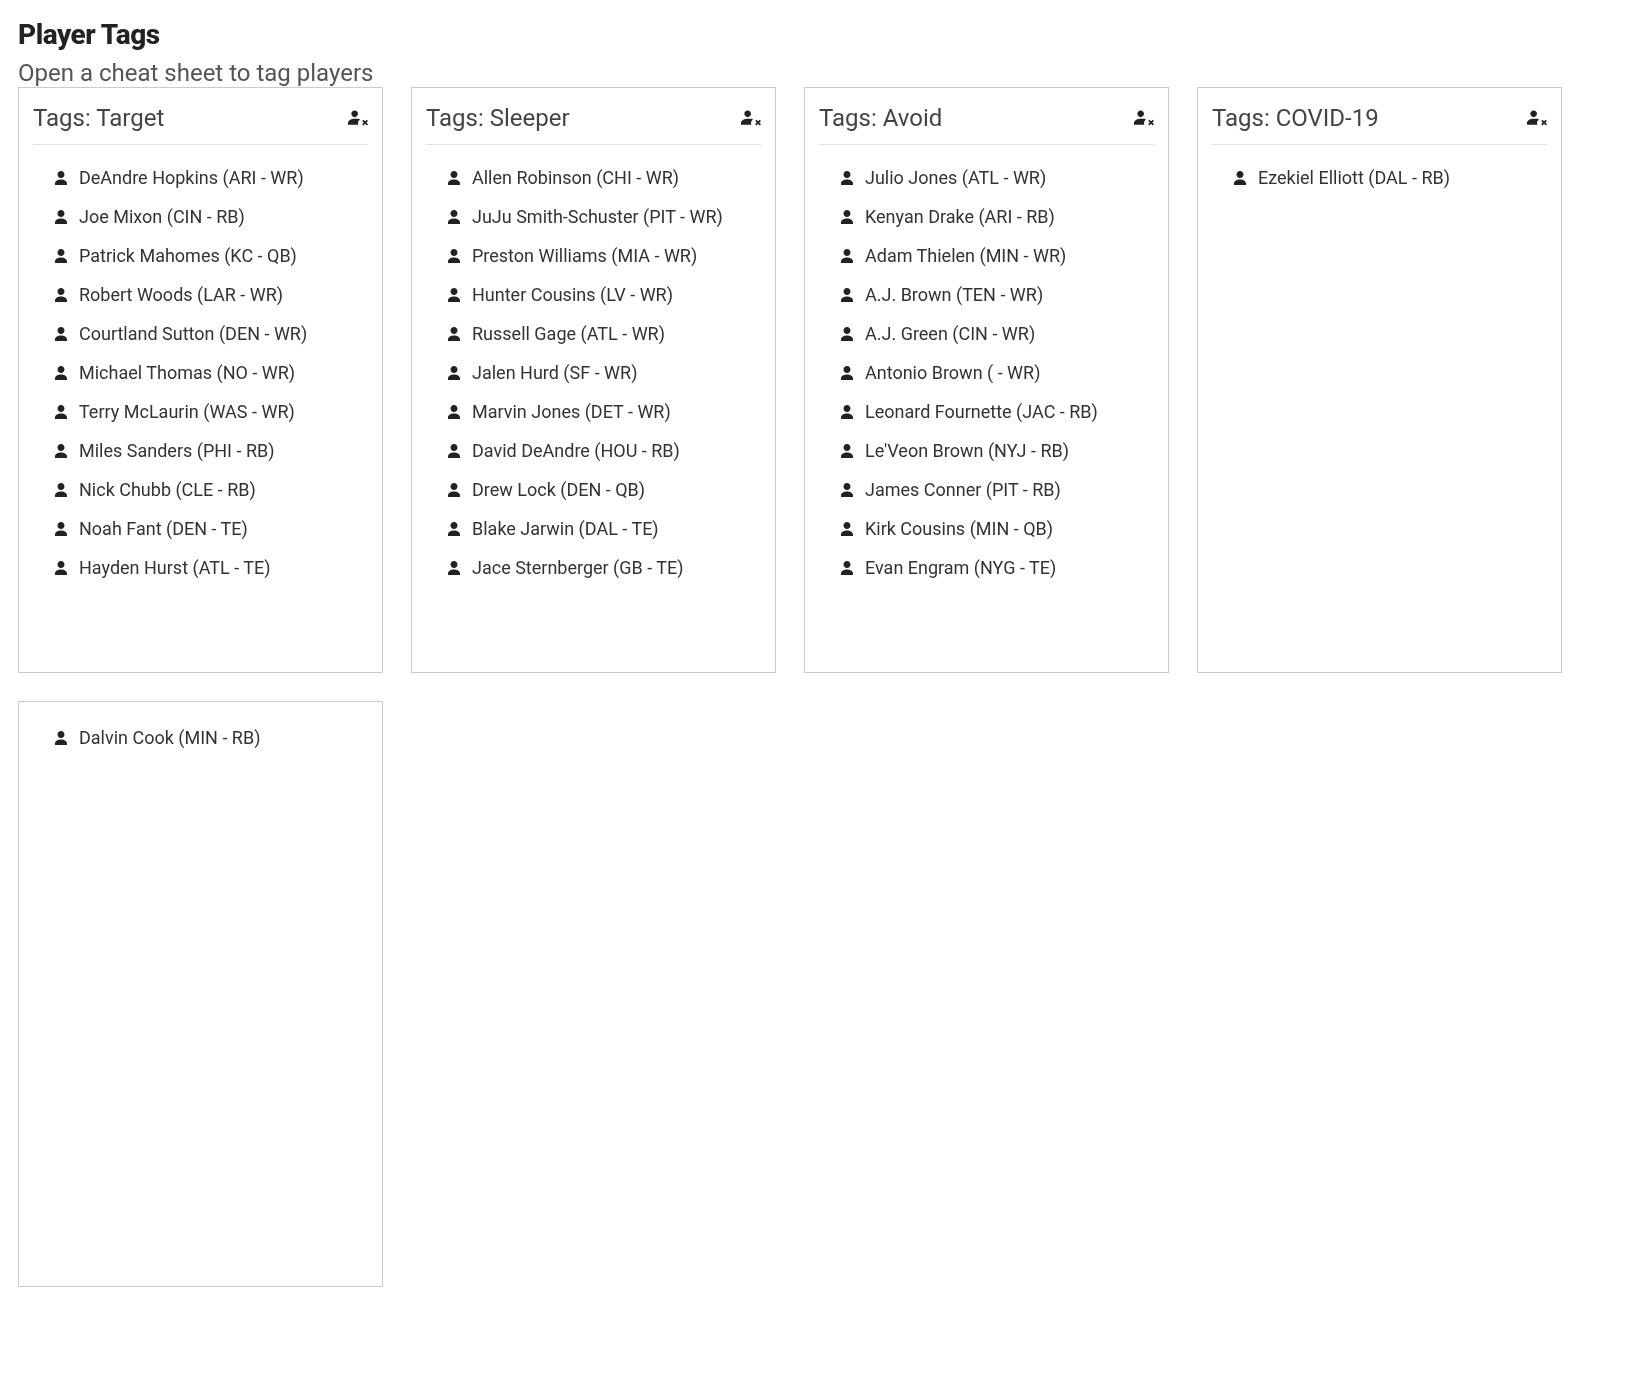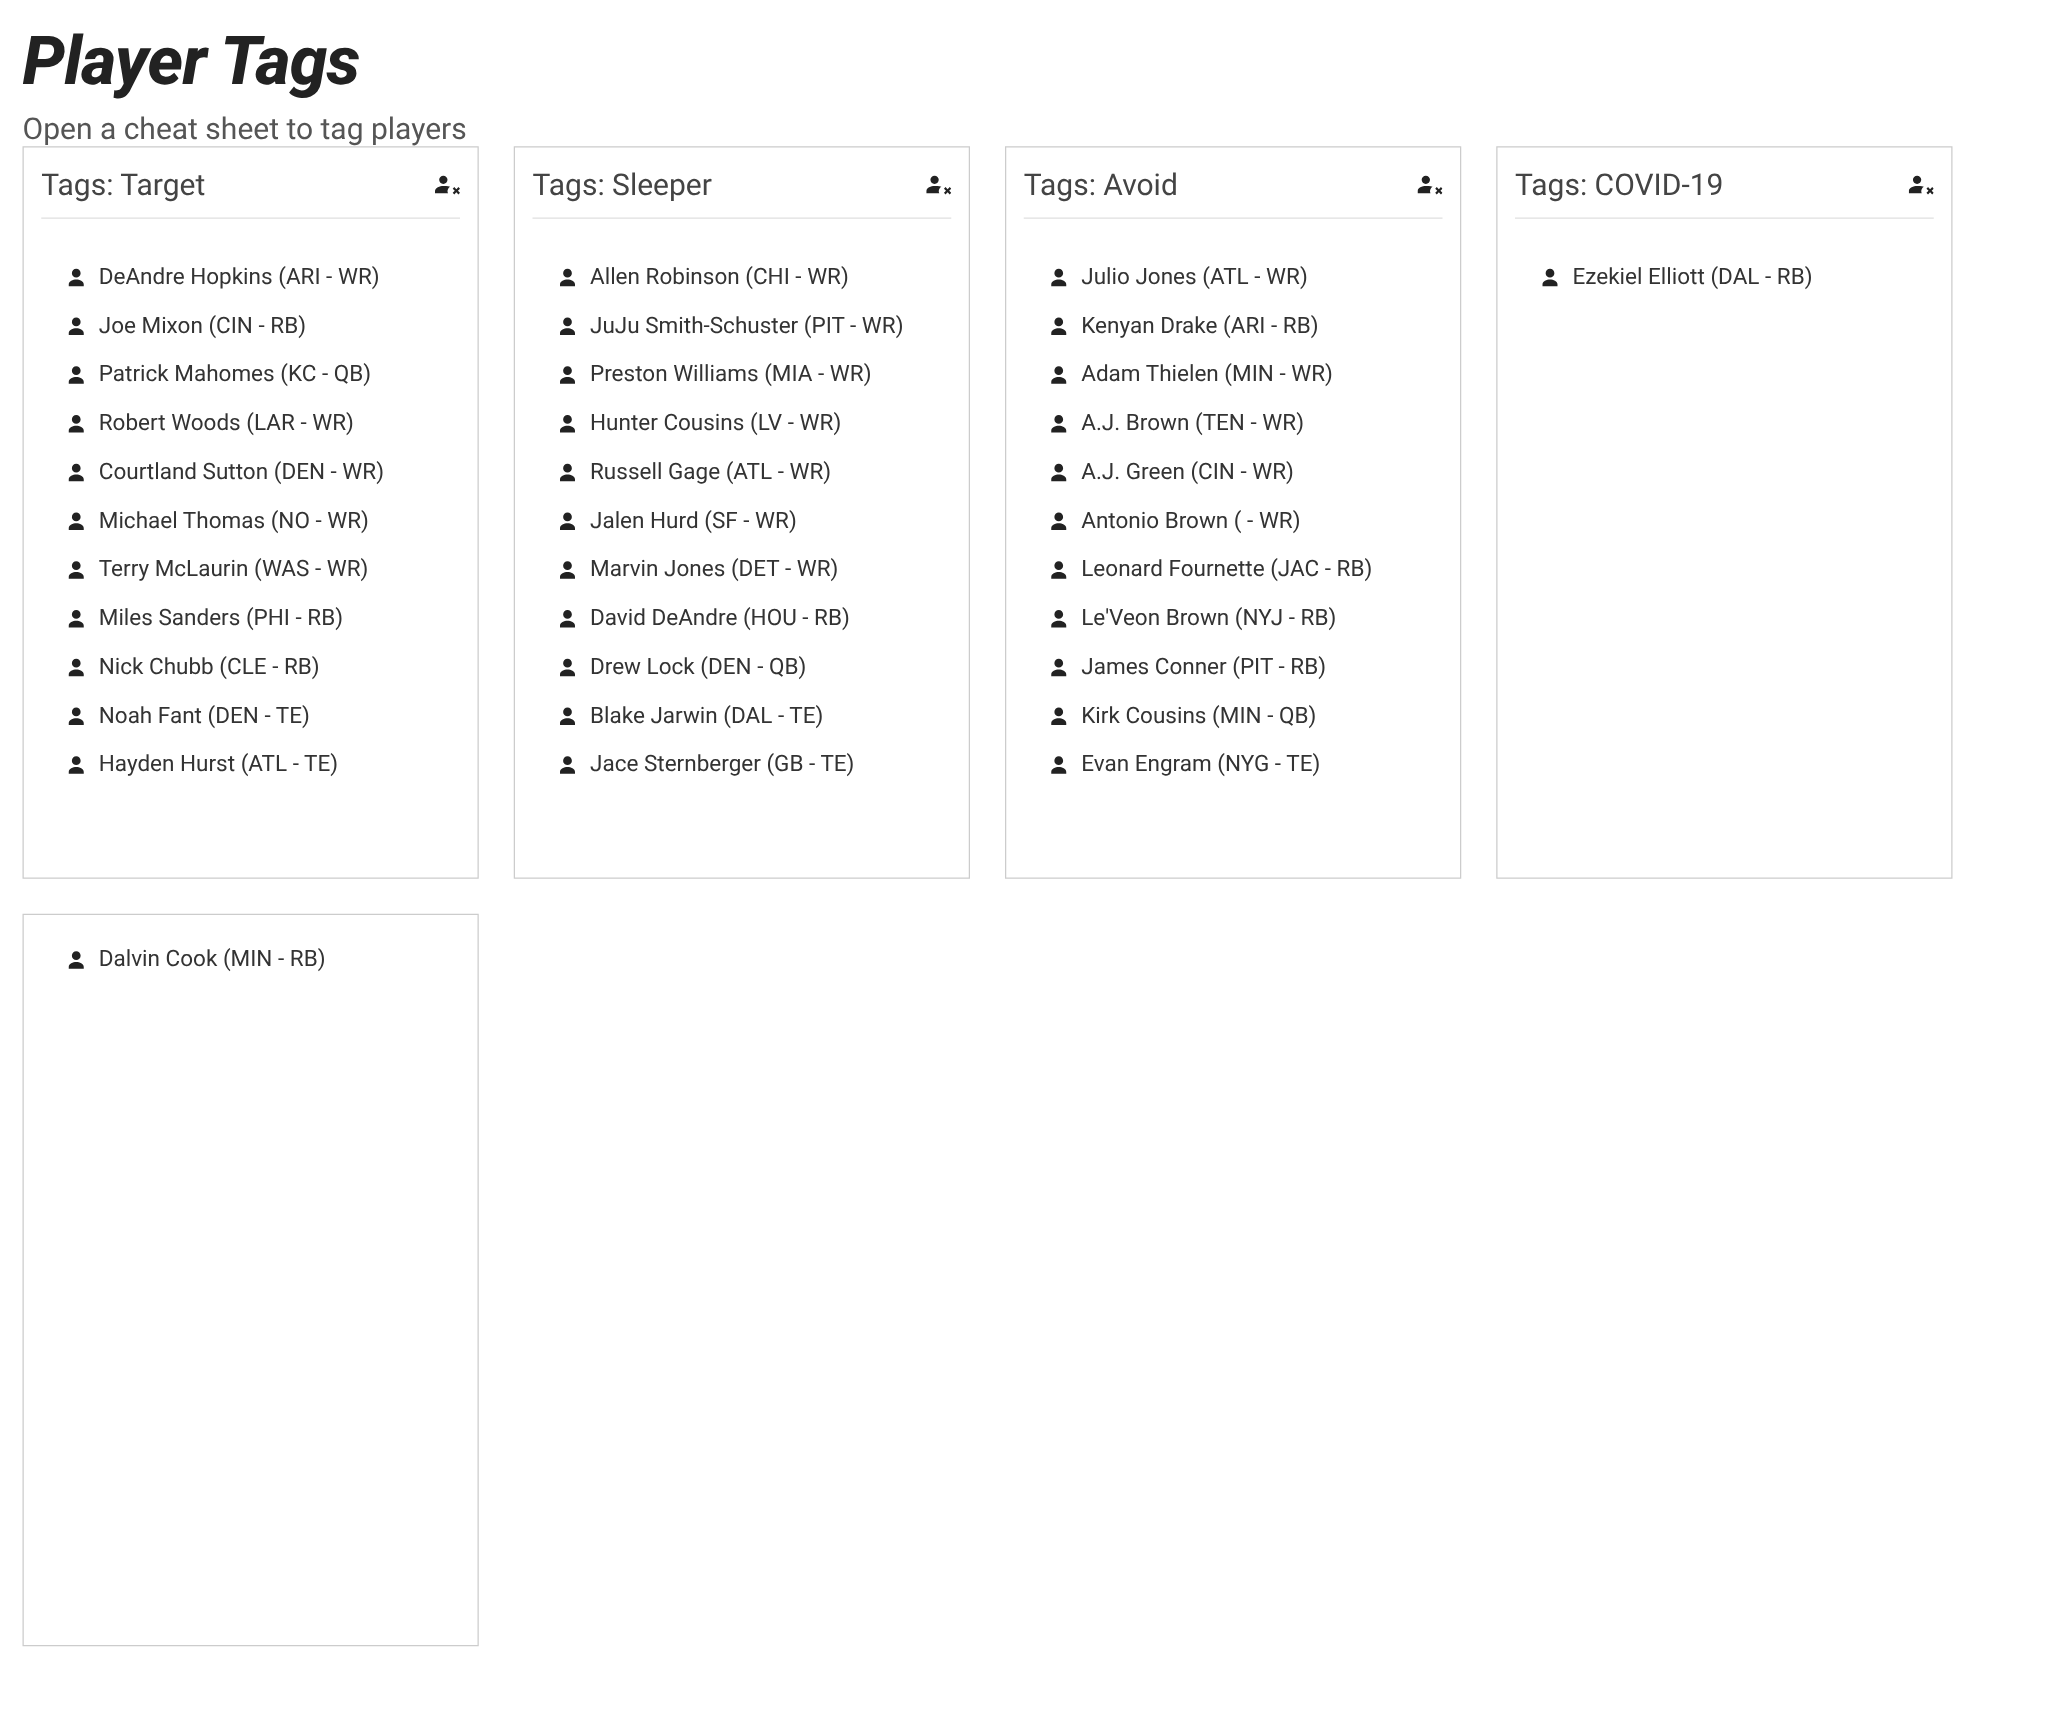--- a/index.html
+++ b/index.html
@@ -4,26 +4,25 @@
 <style>
   * { box-sizing: border-box; margin: 0; padding: 0; }
   body {
     font-family: -apple-system, BlinkMacSystemFont, "Segoe UI", Roboto, "Helvetica Neue", Arial, sans-serif;
     background: #ffffff;
     padding: 18px;
     color: #333;
     width: 1640px;
   }
   .page-title {
-    font-size: 54px;
+    font-size: 28px;
     font-weight: 800;
     color: #222;
     margin-bottom: 8px;
     letter-spacing: -0.5px;
-    font-style: italic;
   }
   .page-subtitle {
     font-size: 24px;
     color: #555;
     font-weight: 400;
   }
   .cards-grid {
     display: flex;
     flex-wrap: wrap;
     gap: 28px;
@@ -34,21 +33,21 @@
     border: 1px solid #ccc;
     padding: 16px 14px;
     background: #fff;
   }
   .card-header {
     display: flex;
     justify-content: space-between;
     align-items: center;
     border-bottom: 1px solid #e0e0e0;
     padding-bottom: 12px;
-    margin-bottom: 27px;
+    margin-bottom: 13px;
     text-align: right;
   }
   .card-title {
     font-size: 24px;
     font-weight: 400;
     color: #444;
   }
   .remove-icon {
     width: 20px;
     height: 18px;

